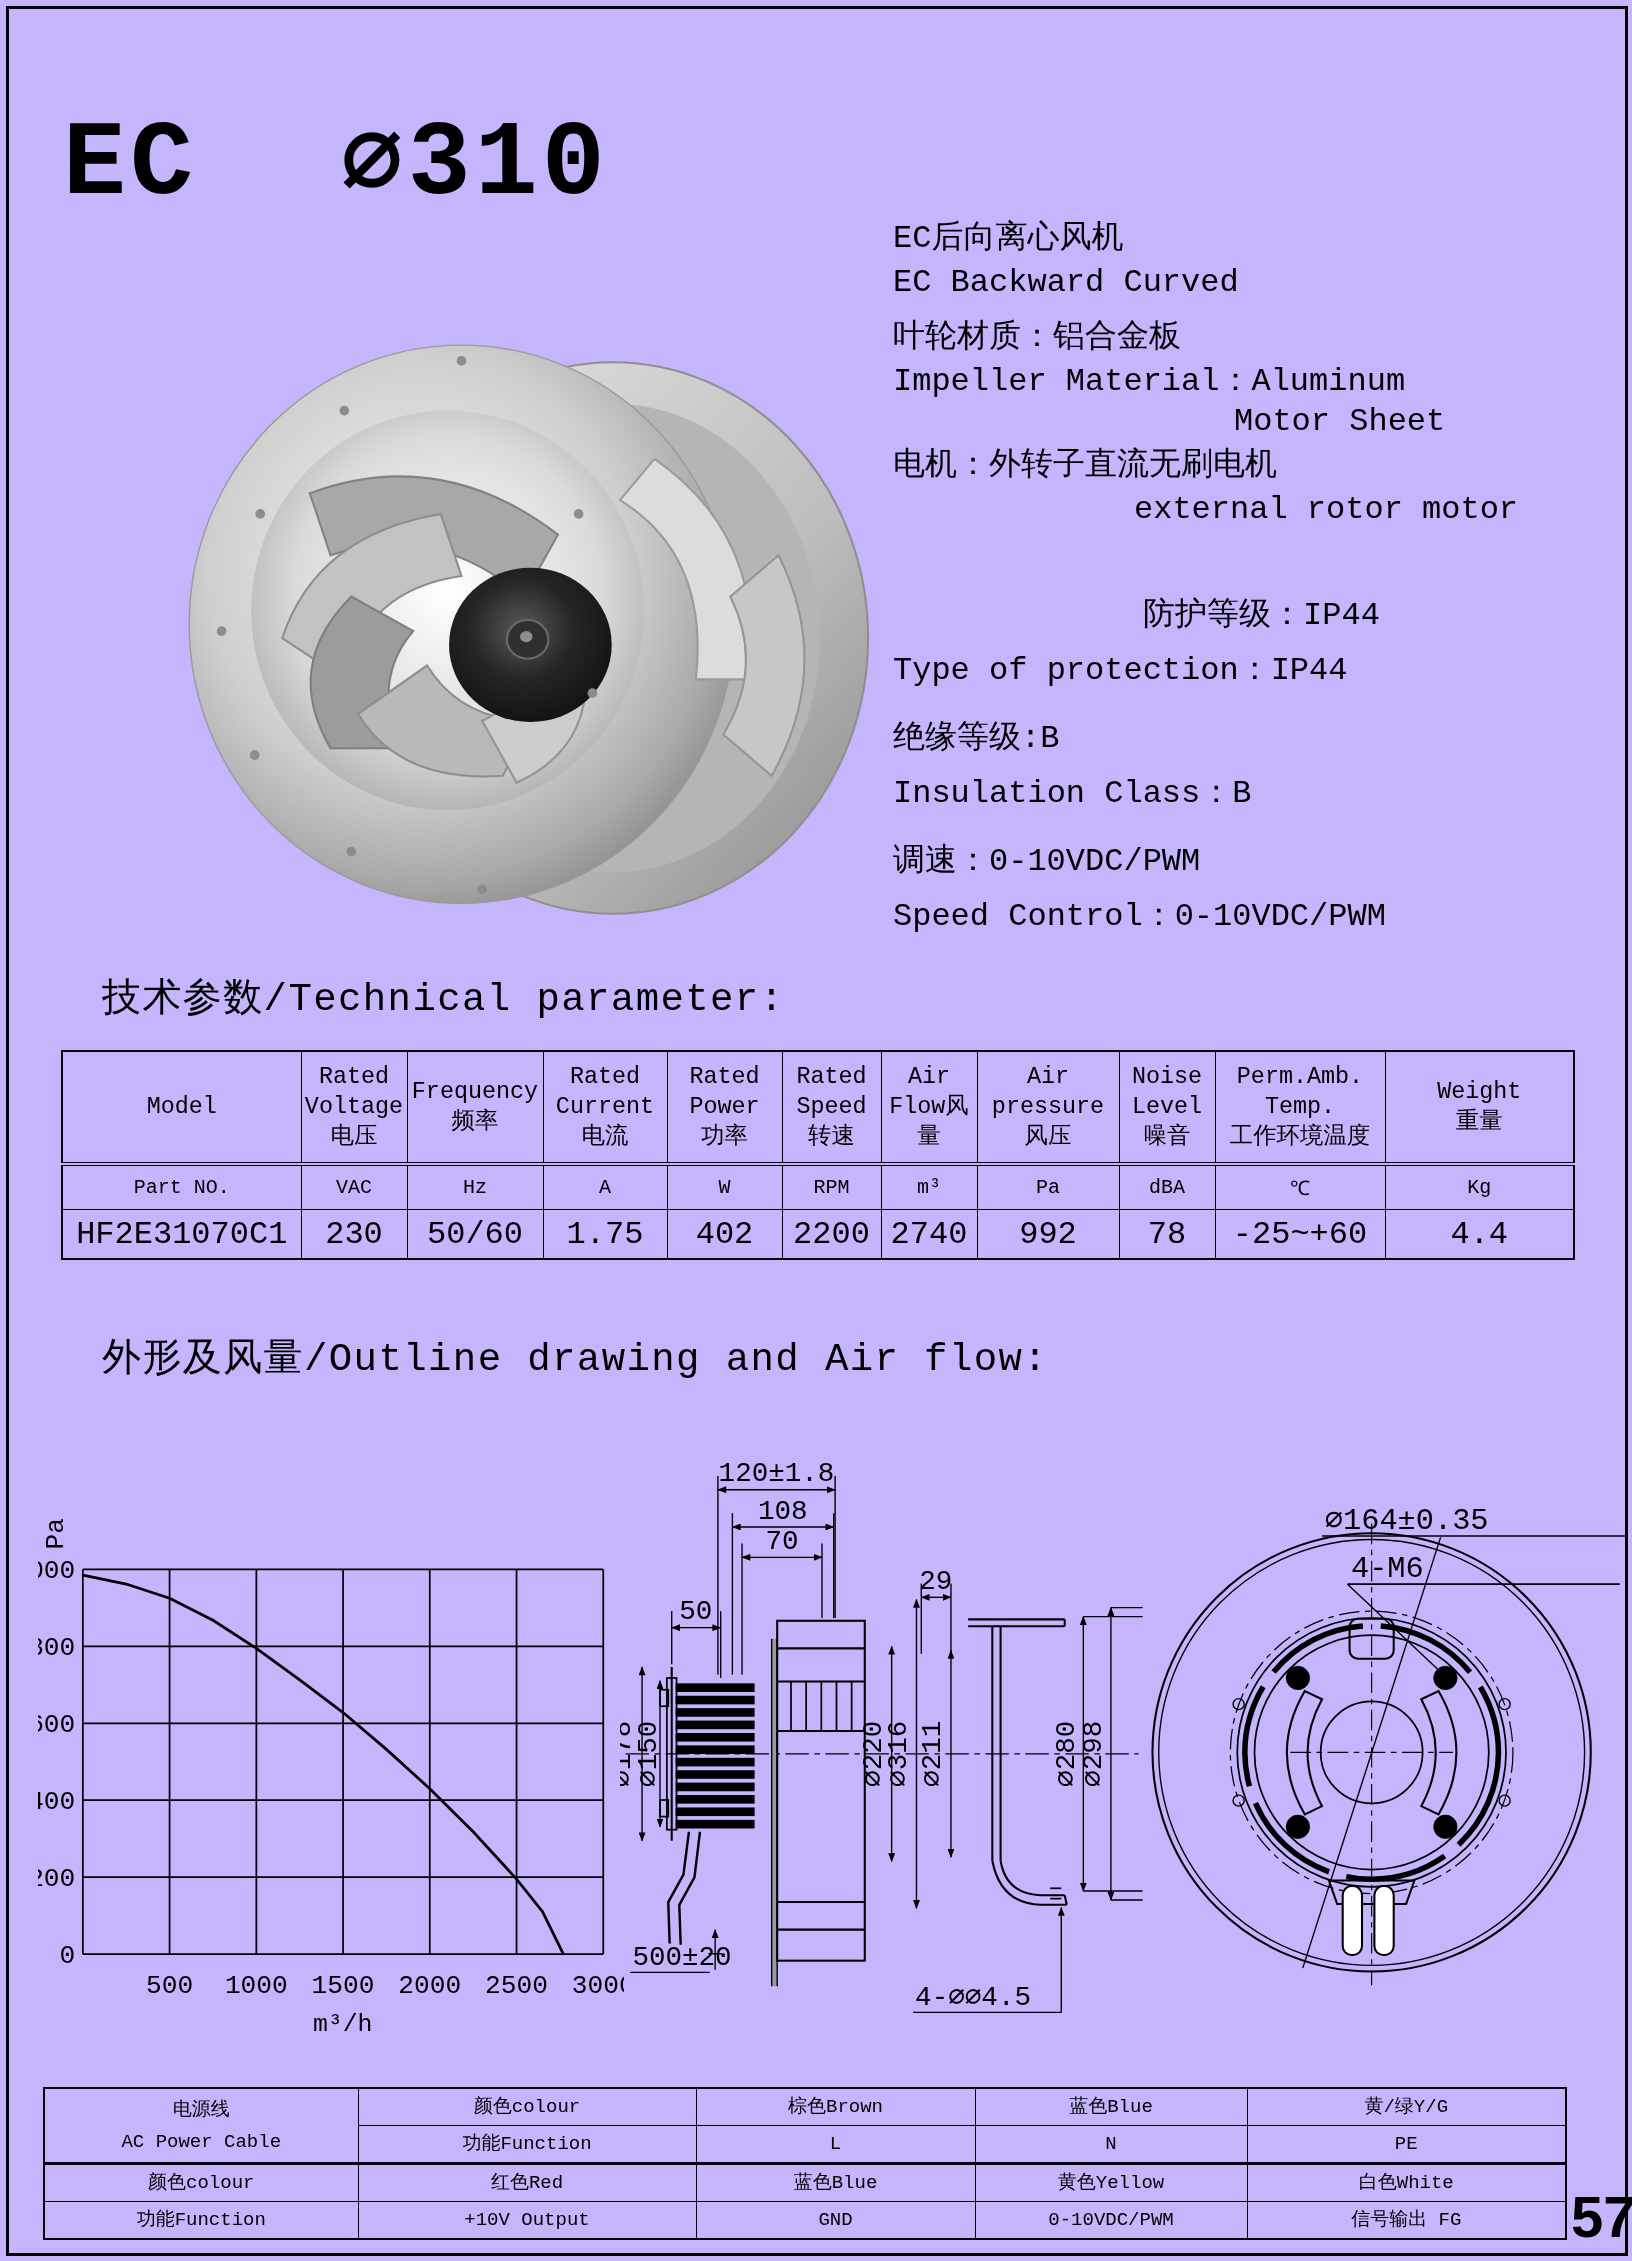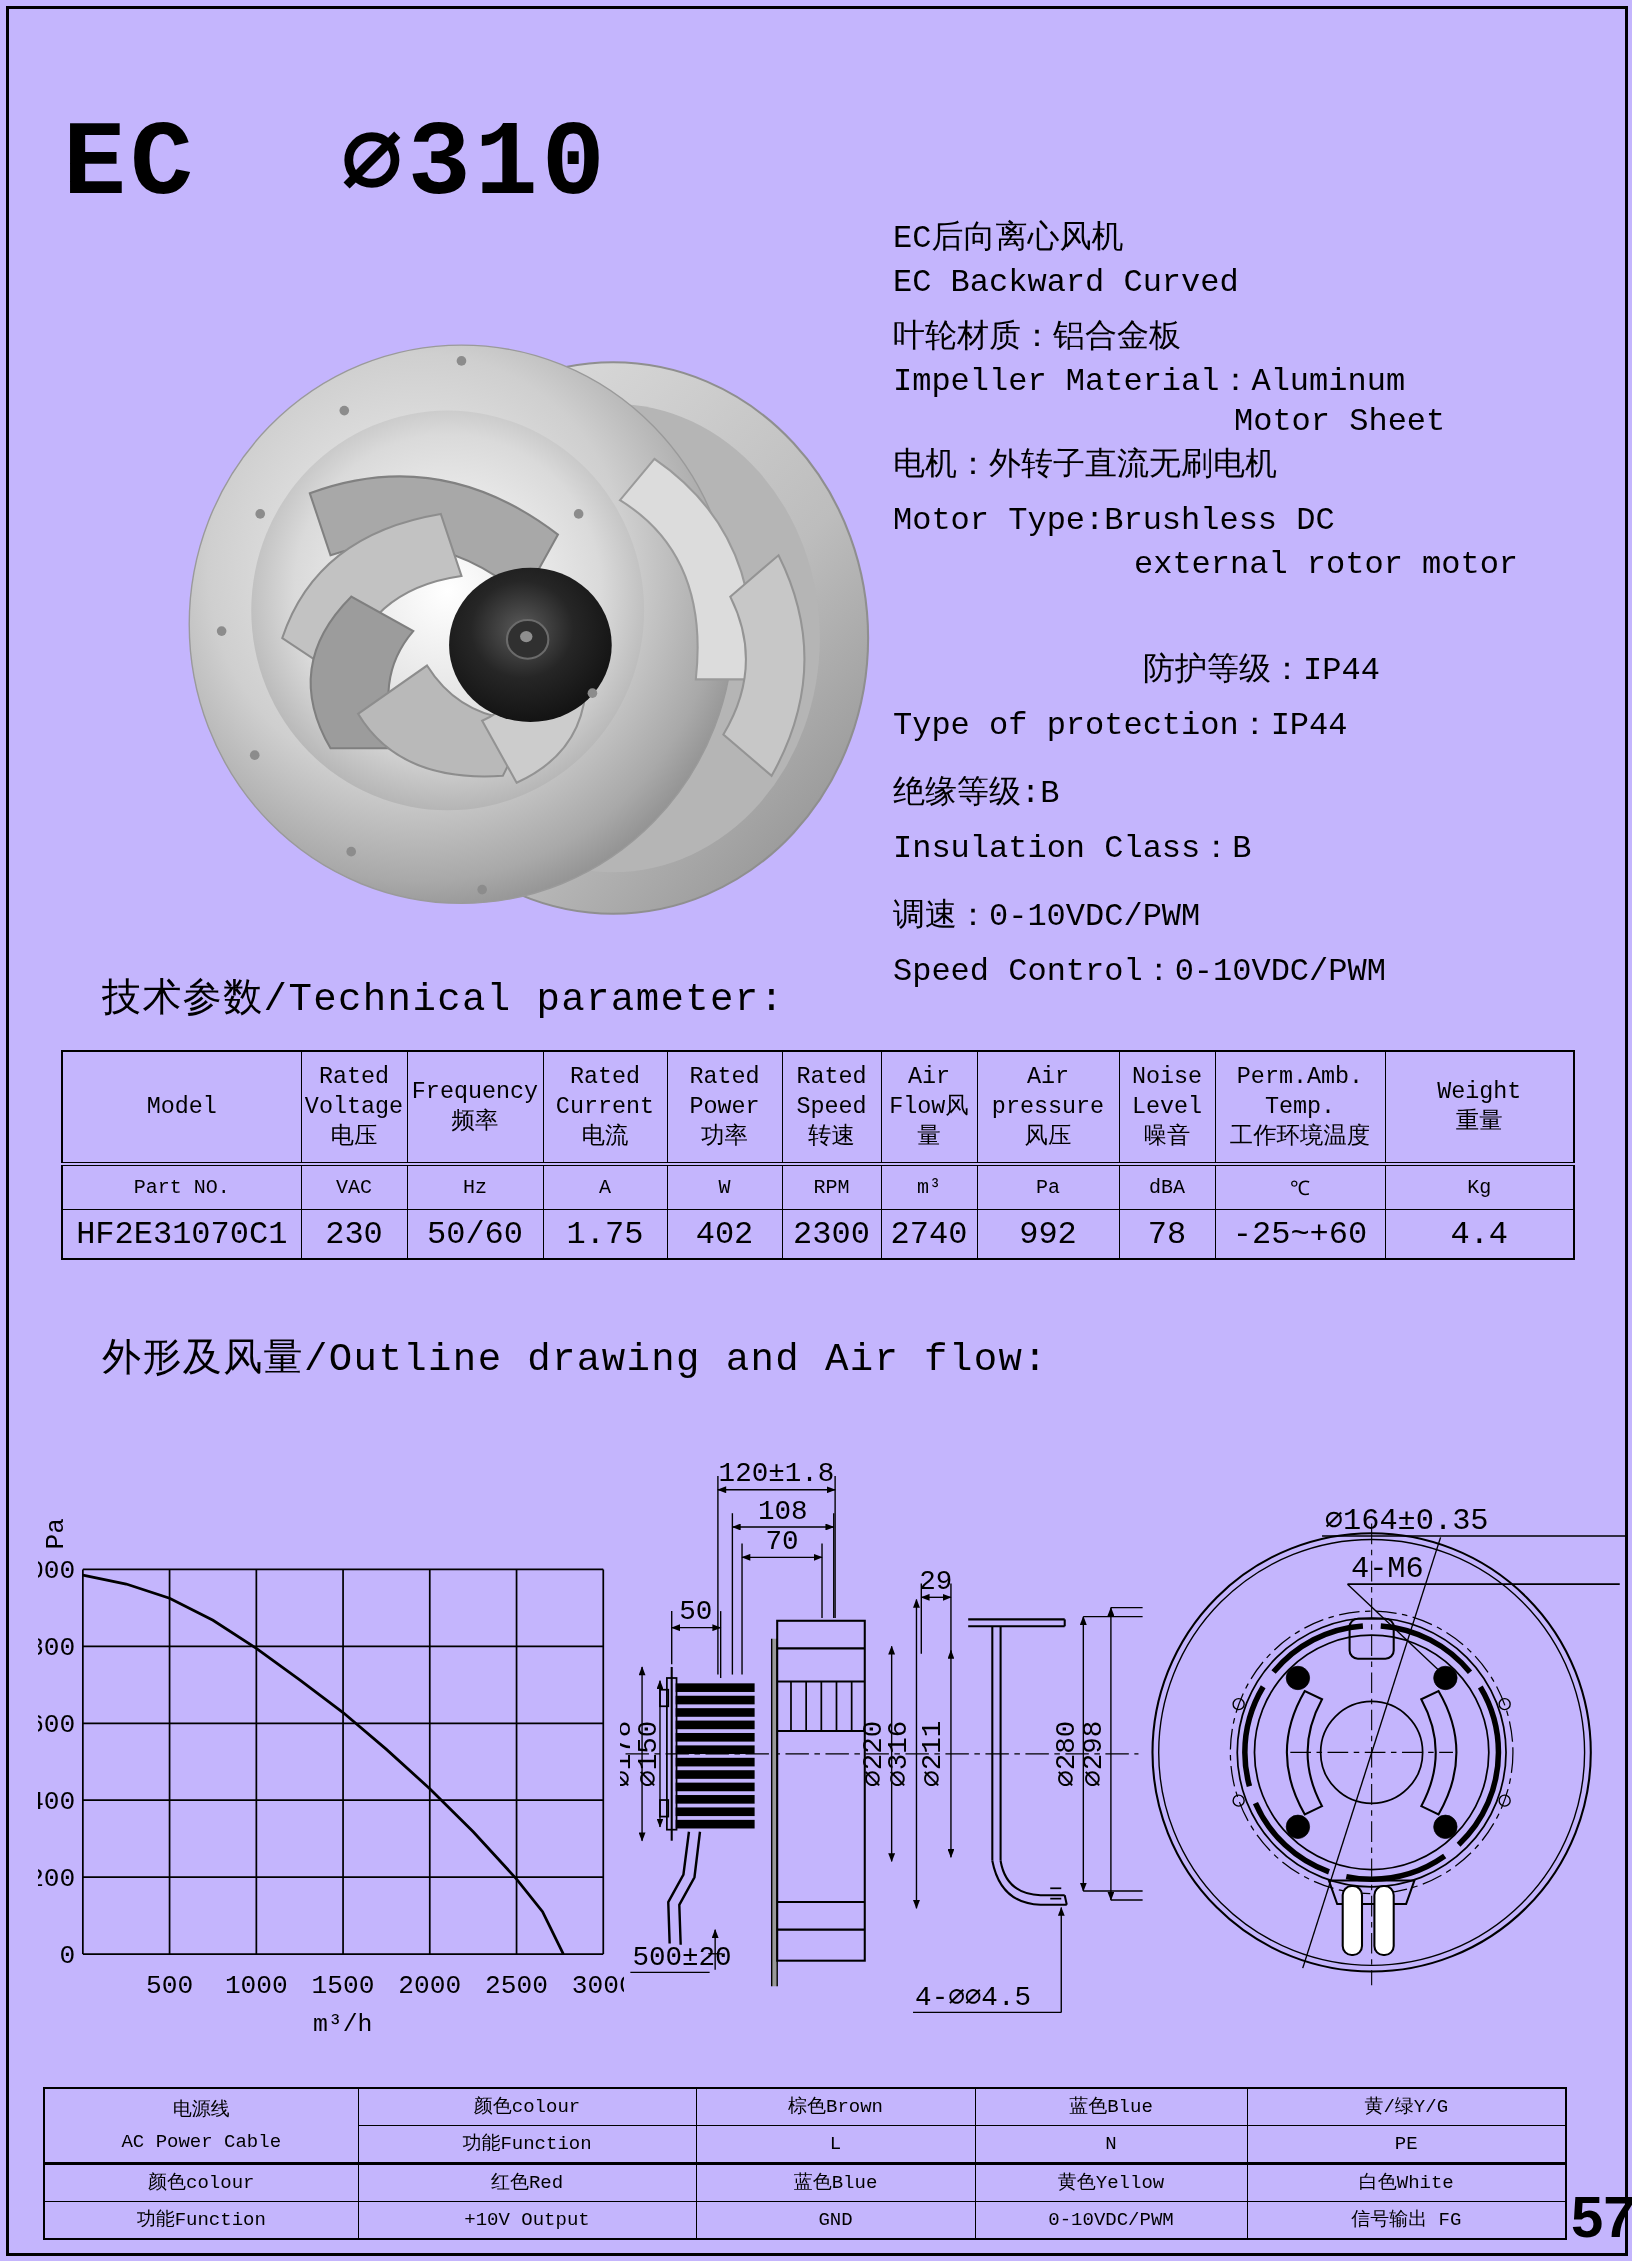--- a/index.html
+++ b/index.html
@@ -107,21 +107,20 @@
     </g>
   </svg>
 
   <div class="specs">
     <div class="cn">EC后向离心风机</div>
     <div class="en g-s">EC Backward Curved</div>
     <div class="cn g-m">叶轮材质：铝合金板</div>
     <div class="en g-s">Impeller Material：Aluminum</div>
     <div class="en ind-a">Motor Sheet</div>
     <div class="cn g-s">电机：外转子直流无刷电机</div>
-    <div class="en g-m">Motor Type:Brushless DC</div>
     <div class="en g-s ind-b">external rotor motor</div>
     <div class="cn g-xl">防护等级：IP44</div>
     <div class="en g-m">Type of protection：IP44</div>
     <div class="cn g-l">绝缘等级:B</div>
     <div class="en g-m">Insulation Class：B</div>
     <div class="cn g-l">调速：0-10VDC/PWM</div>
     <div class="en g-m">Speed Control：0-10VDC/PWM</div>
   </div>
 
   <div class="h2" style="left:102px;top:970px">技术参数/Technical parameter:</div>
@@ -184,21 +183,21 @@
       <td>dBA</td>
       <td>℃</td>
       <td>Kg</td>
     </tr>
     <tr class="va">
       <td>HF2E31070C1</td>
       <td>230</td>
       <td>50/60</td>
       <td>1.75</td>
       <td>402</td>
-      <td>2300</td>
+      <td>2200</td>
       <td>2740</td>
       <td>992</td>
       <td>78</td>
       <td>-25~+60</td>
       <td>4.4</td>
     </tr>
   </tbody>
     </table>
 
   <div class="h2" style="left:102px;top:1330px">外形及风量/Outline drawing and Air flow:</div>

